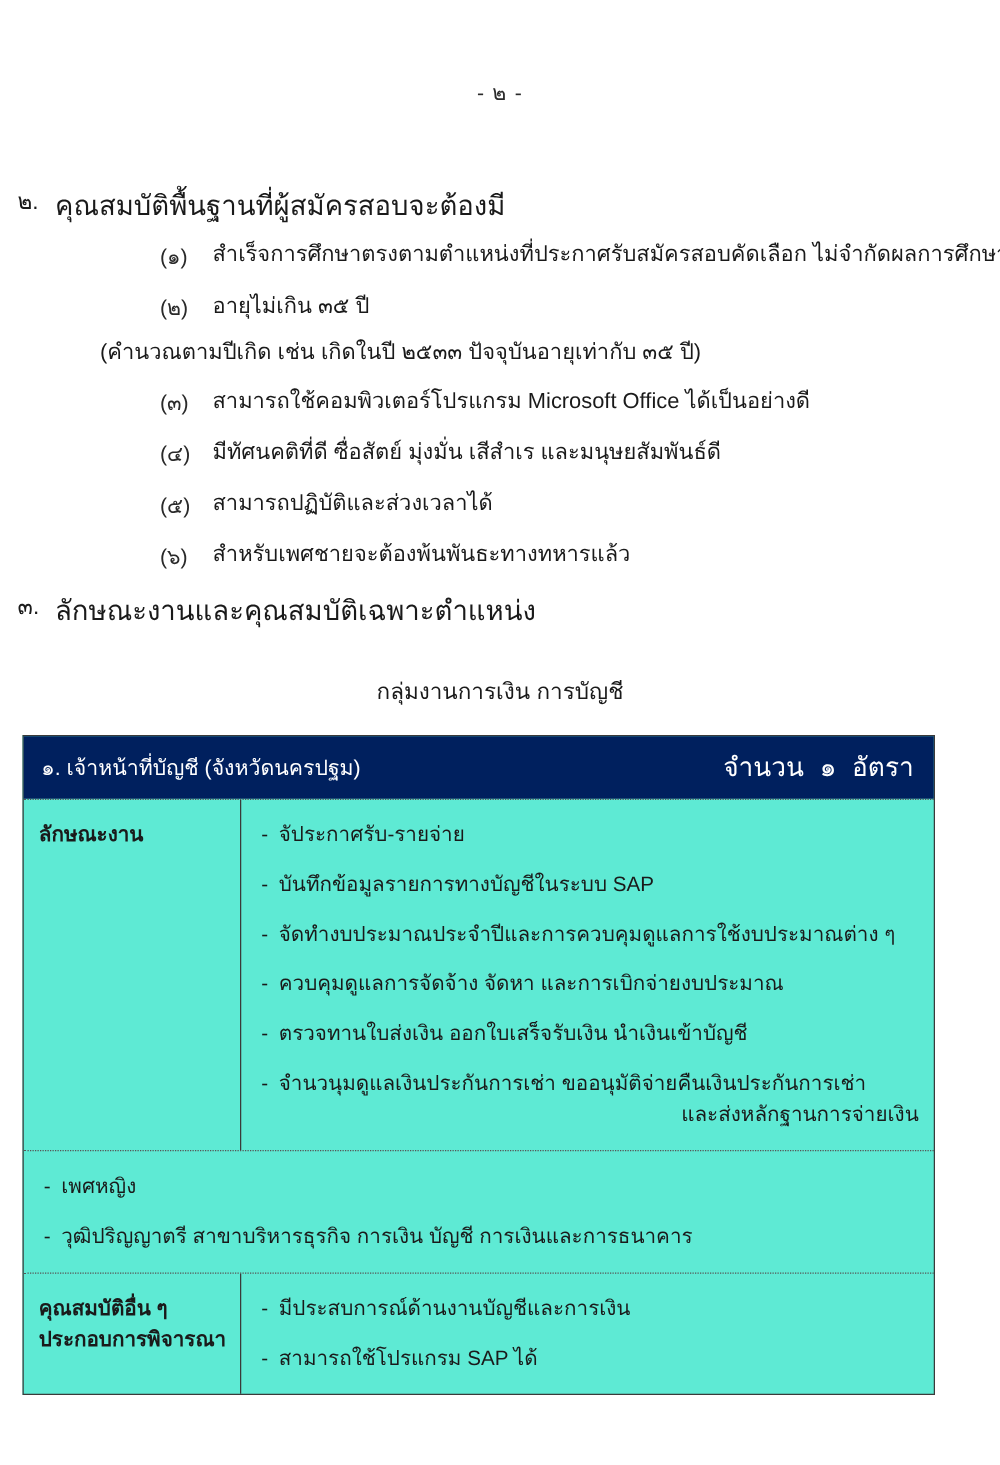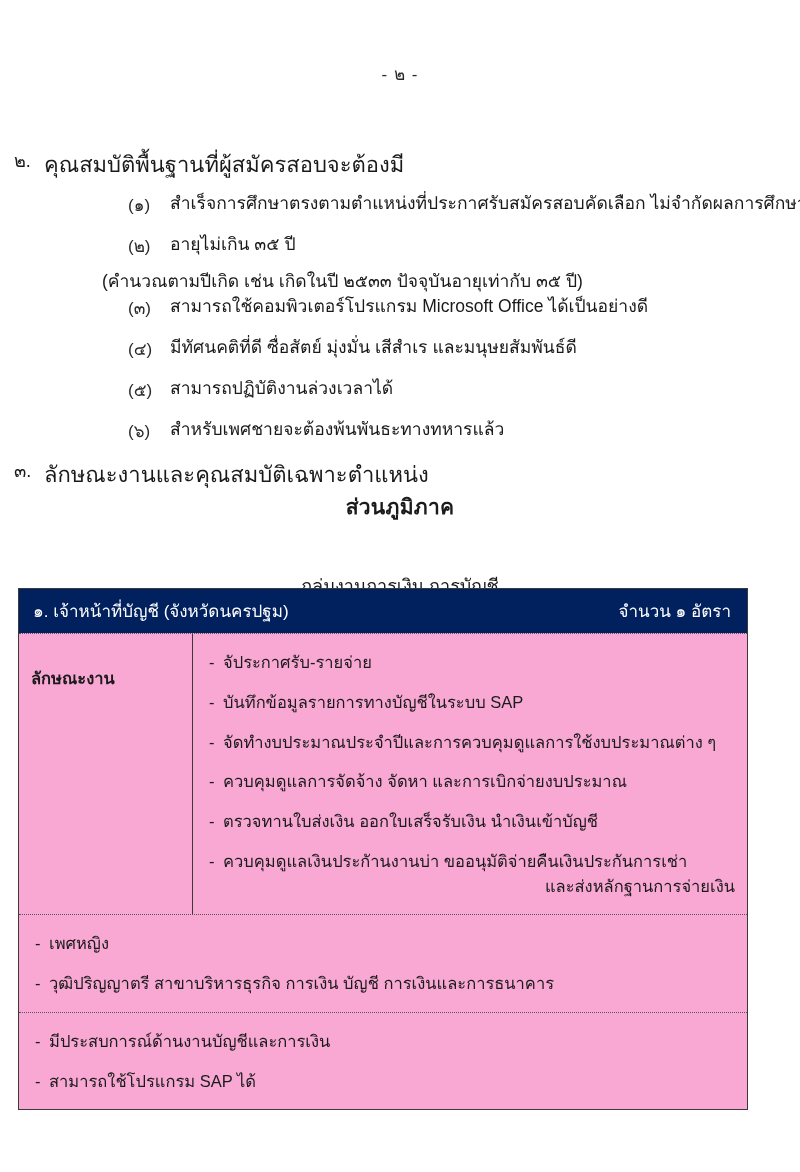--- a/index.html
+++ b/index.html
@@ -74,24 +74,25 @@
     font-size: 17px;
     color: #2a2a2a;
   }
   .sub-text {
     flex: 1 1 auto;
     font-size: 17.5px;
     line-height: 1.45;
     white-space: nowrap;
   }
   .sub-note {
-    padding-left: 102px;
+    padding-left: 80px;
     font-size: 17.5px;
     line-height: 1.45;
     margin-top: -4px;
+    margin-bottom: 14px;
     white-space: nowrap;
   }
   .section-line.last {
     margin-top: 8px;
   }
 
   
   .headings {
     position: absolute;
     top: 490px;
@@ -112,48 +113,48 @@
   }
 
   
   .job-table {
     position: absolute;
     left: 18px;
     top: 588px;
     width: 730px;
     border: 1px solid #3a3a3a;
     box-sizing: border-box;
-    background: #f9a8d4;
+    background: #5eead4;
   }
   .table-head {
     background: #00205e;
     color: #ffffff;
     display: flex;
     align-items: center;
     justify-content: space-between;
     padding: 8px 16px 9px 14px;
     box-sizing: border-box;
     font-size: 17px;
   }
   .table-head .th-title { font-size: 17px; }
-  .table-head .th-count { font-size: 17px; }
+  .table-head .th-count { font-size: 21px; font-family: Liberation Mono, monospace; }
 
   .table-row {
     display: flex;
     align-items: stretch;
     border-top: 1px dotted #555;
   }
   .table-row:first-of-type {
     border-top: none;
   }
   .cell-label {
     flex: 0 0 174px;
     width: 174px;
     box-sizing: border-box;
-    padding: 32px 10px 16px 12px;
+    padding: 16px 10px 16px 12px;
     font-size: 16.5px;
     font-weight: bold;
     line-height: 1.55;
     border-right: 1px solid #3a3a3a;
   }
   .cell-content {
     flex: 1 1 auto;
     box-sizing: border-box;
     padding: 16px 12px 16px 16px;
   }
@@ -210,39 +211,38 @@
         <span class="sub-text">สามารถใช้คอมพิวเตอร์โปรแกรม Microsoft Office ได้เป็นอย่างดี</span>
       </div>
 
       <div class="sub-item">
         <span class="sub-num">(๔)</span>
         <span class="sub-text">มีทัศนคติที่ดี ซื่อสัตย์ มุ่งมั่น เสีสำเร และมนุษยสัมพันธ์ดี</span>
       </div>
 
       <div class="sub-item">
         <span class="sub-num">(๕)</span>
-        <span class="sub-text">สามารถปฏิบัติงานล่วงเวลาได้</span>
+        <span class="sub-text">สามารถปฏิบัติและส่วงเวลาได้</span>
       </div>
 
       <div class="sub-item">
         <span class="sub-num">(๖)</span>
         <span class="sub-text">สำหรับเพศชายจะต้องพ้นพันธะทางทหารแล้ว</span>
       </div>
 
     </div>
 
     <div class="section-line last">
       <span class="section-num">๓.</span>
       <span class="section-text">ลักษณะงานและคุณสมบัติเฉพาะตำแหน่ง</span>
     </div>
 
   </div>
 
   <div class="headings">
-    <div class="heading-main">ส่วนภูมิภาค</div>
     <div class="heading-sub">กลุ่มงานการเงิน การบัญชี</div>
   </div>
 
   <div class="job-table">
 
     <div class="table-head">
       <span class="th-title">๑. เจ้าหน้าที่บัญชี (จังหวัดนครปฐม)</span>
       <span class="th-count">จำนวน ๑ อัตรา</span>
     </div>
 
@@ -265,41 +265,45 @@
           <span class="bullet-dash">-</span>
           <span class="bullet-text">ควบคุมดูแลการจัดจ้าง จัดหา และการเบิกจ่ายงบประมาณ</span>
         </div>
         <div class="bullet">
           <span class="bullet-dash">-</span>
           <span class="bullet-text">ตรวจทานใบส่งเงิน ออกใบเสร็จรับเงิน นำเงินเข้าบัญชี</span>
         </div>
         <div class="bullet">
           <span class="bullet-dash">-</span>
           <span class="bullet-text">
-            <span>ควบคุมดูแลเงินประกัานงานบ่า ขออนุมัติจ่ายคืนเงินประกันการเช่า</span>
+            <span>จำนวนุมดูแลเงินประกันการเช่า ขออนุมัติจ่ายคืนเงินประกันการเช่า</span>
             <span class="cont">และส่งหลักฐานการจ่ายเงิน</span>
           </span>
         </div>
       </div>
     </div>
 
     <div class="table-row">
       <div class="cell-content">
         <div class="bullet">
           <span class="bullet-dash">-</span>
           <span class="bullet-text">เพศหญิง</span>
         </div>
         <div class="bullet">
           <span class="bullet-dash">-</span>
           <span class="bullet-text">วุฒิปริญญาตรี  สาขาบริหารธุรกิจ การเงิน บัญชี การเงินและการธนาคาร</span>
         </div>
       </div>
     </div>
 
     <div class="table-row">
+      <div class="cell-label">
+        <div>คุณสมบัติอื่น ๆ</div>
+        <div>ประกอบการพิจารณา</div>
+      </div>
       <div class="cell-content">
         <div class="bullet">
           <span class="bullet-dash">-</span>
           <span class="bullet-text">มีประสบการณ์ด้านงานบัญชีและการเงิน</span>
         </div>
         <div class="bullet">
           <span class="bullet-dash">-</span>
           <span class="bullet-text">สามารถใช้โปรแกรม SAP ได้</span>
         </div>
       </div>

